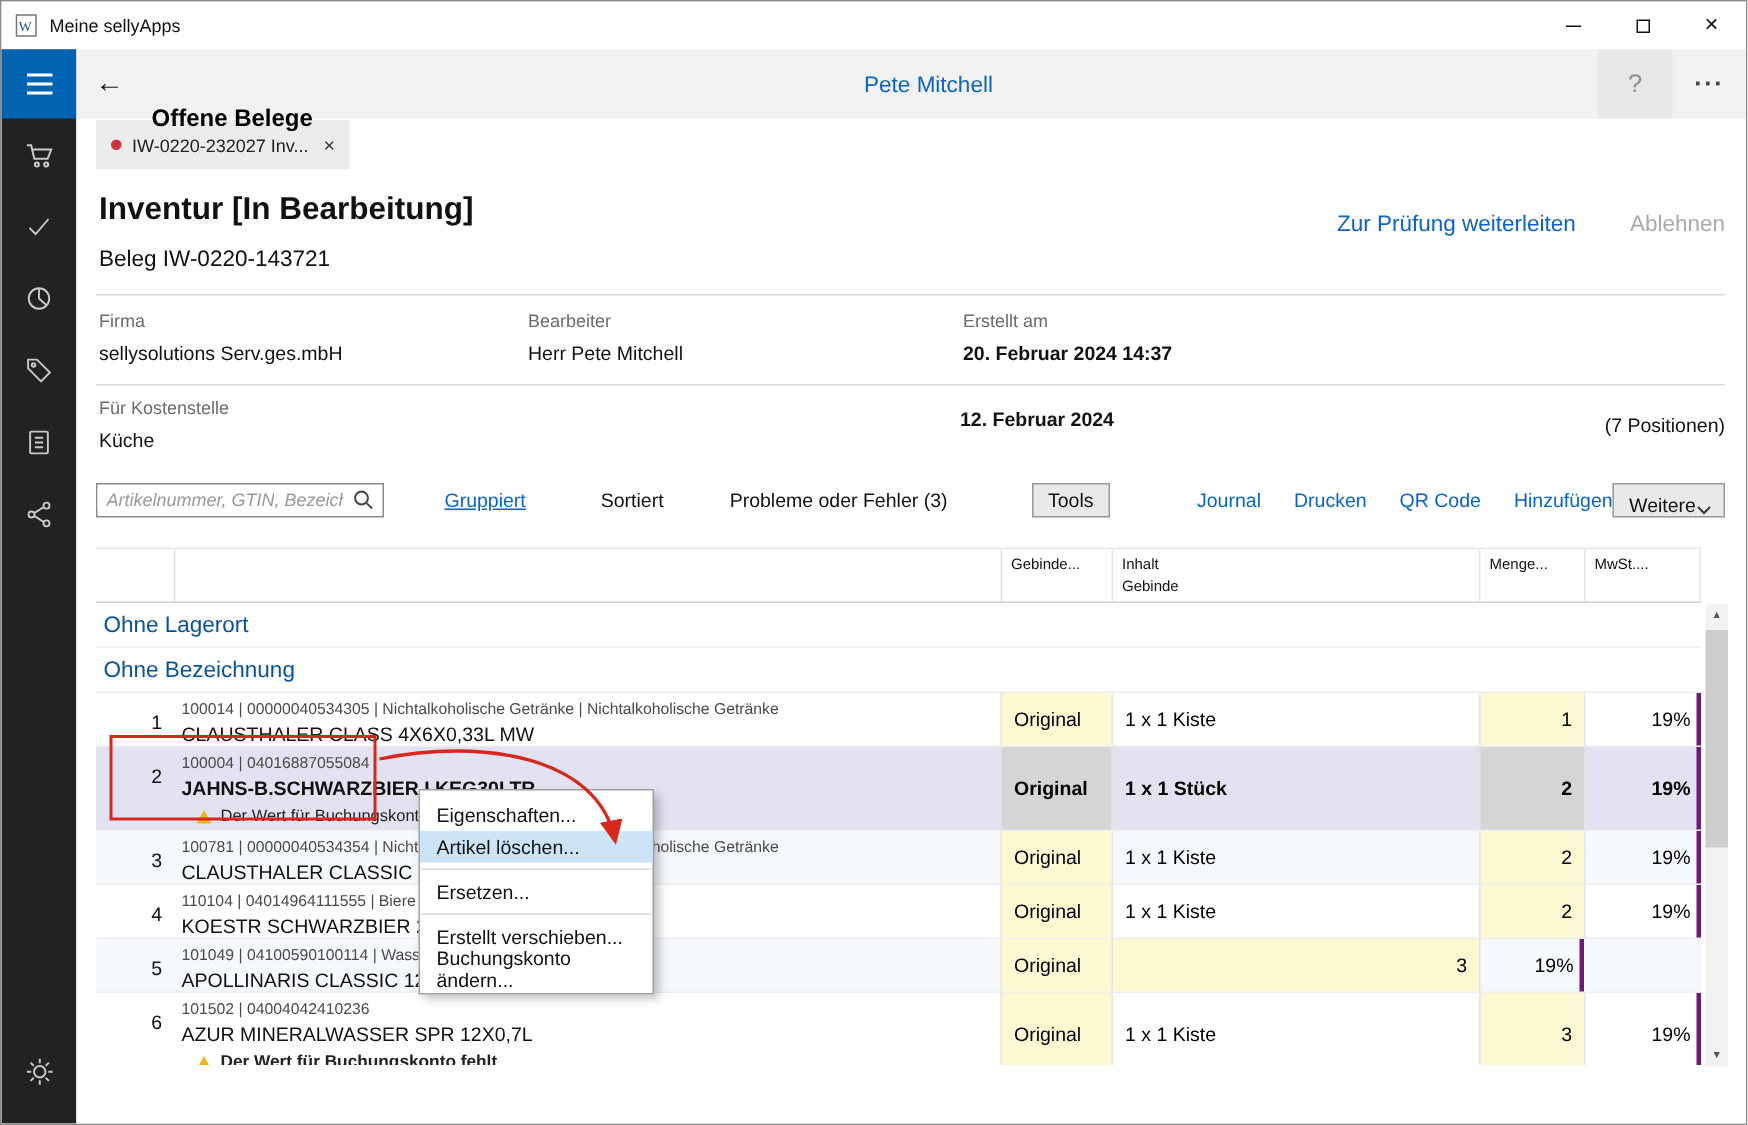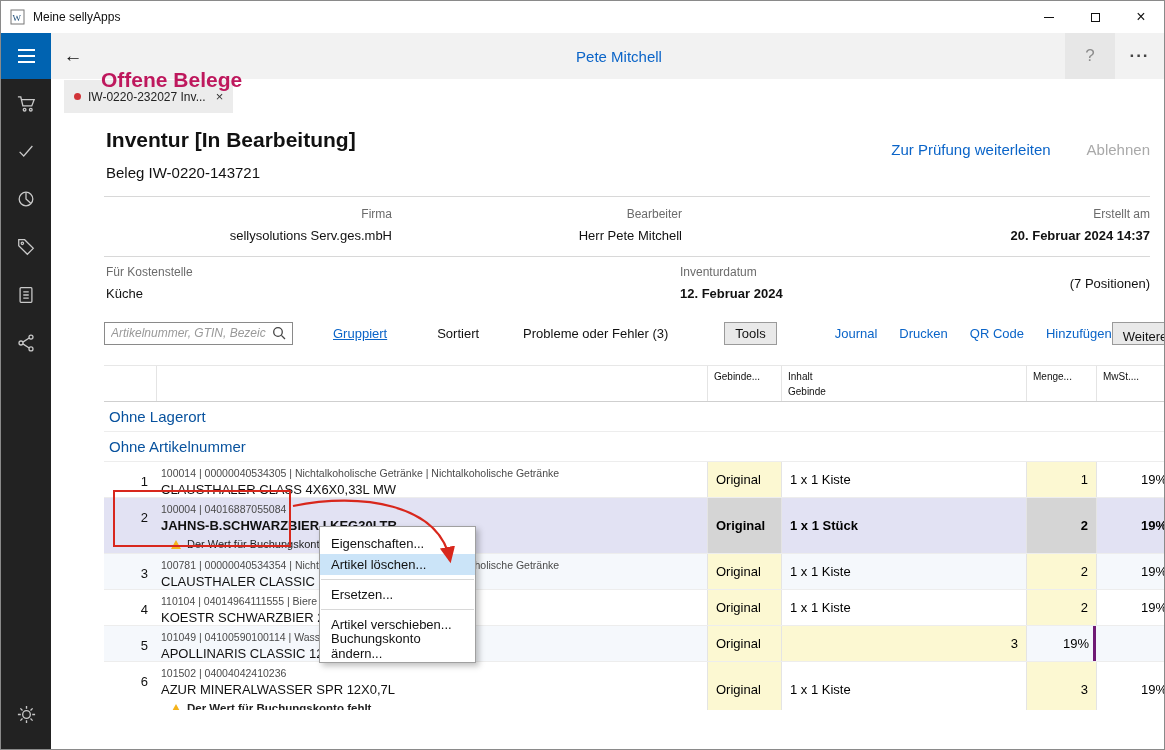--- a/index.html
+++ b/index.html
@@ -25,42 +25,42 @@
   .hamburger i { display:block; width:17px; height:2px; background:#fff; }
   .side-icon { width:50px; height:48px; display:flex; align-items:center; justify-content:center; color:#c9c9c9; }
   .side-icon svg { stroke:#c9c9c9; fill:none; stroke-width:1.4; }
   .side-gear { margin-top:auto; margin-bottom:11px; }
 
   .main { flex:1; display:flex; flex-direction:column; min-width:0; background:#fff; }
 
   
   .topbar { height:46px; background:#f2f2f2; display:flex; align-items:center; position:relative; flex-shrink:0; }
   .back { width:44px; text-align:center; font-size:19px; color:#111; cursor:pointer; }
-  .tb2-title { font-weight:700; font-size:21px; margin-left:6px; color:#be185d;margin-top:47px; }
+  .tb2-title { font-weight:700; font-size:16px; margin-left:6px; color:#000000;margin-top:47px; }
   .user { position:absolute; left:568px; transform:translateX(-50%); color:#0a64c8; font-size:15px; }
   .help-tile { width:50px; height:46px; margin-left:auto; background:#e7e7e7; color:#8d8d8d; font-size:17px; display:flex; align-items:center; justify-content:center; cursor:pointer; }
   .more-tile { width:49px; height:46px; display:flex; align-items:center; justify-content:center; color:#444; font-size:17px; font-weight:700; letter-spacing:1px; cursor:pointer; }
 
   
   .tabstrip { height:34px; background:#fff; display:flex; align-items:flex-end; padding-left:13px; flex-shrink:0; }
   .tab { height:33px; background:#ececec; display:flex; align-items:center; padding:0 10px; font-size:12px; color:#222; cursor:pointer; }
   .tab-dot { width:7px; height:7px; border-radius:50%; background:#d13438; margin-right:7px; }
   .tab-close { font-size:13px; color:#333; margin-left:10px; }
 
   
-  .content { flex:1; position:relative; background:#fff; padding:14px 14px 0 13px; overflow:hidden;margin-left:40px; }
+  .content { flex:1; position:relative; background:#fff; padding:14px 14px 0 13px; overflow:hidden; }
   .doc-head { display:flex; align-items:flex-start; padding-left:2px; }
   .doc-title { font-size:21px; font-weight:700; color:#111; line-height:26px; }
   .doc-actions { margin-left:auto; margin-top:14px; display:flex; gap:36px; font-size:15px; }
   .link-primary { color:#0a64c8; cursor:pointer; }
   .link-disabled { color:#a9a9a9; }
   .subtitle { font-size:15px; color:#111; margin:6px 0 0 2px; line-height:18px; }
   .divider { height:1px; background:#d8d8d8; margin-top:14px; }
 
-  .meta-row1 { display:grid; grid-template-columns:286px 290px 1fr; padding:10px 0 12px 2px;text-align:right; }
+  .meta-row1 { display:grid; grid-template-columns:286px 290px 1fr; padding:10px 0 12px 2px; }
   .meta-row2 { display:grid; grid-template-columns:574px 1fr auto; padding:8px 0 10px 2px; }
   .f-label { font-size:12px; color:#6b6b6b; line-height:14px; }
   .f-value { font-size:13px; color:#111; margin-top:7px; line-height:16px; }
   .f-bold { font-weight:700; }
   .positions { font-size:13px; color:#111; align-self:center; justify-self:end; }
 
   
   .toolbar { display:flex; align-items:center; margin-top:9px; height:24px; }
   .search { width:248px; height:23px; border:1px solid #8a8a8a; background:#fff; display:flex; align-items:center; }
   .search input { flex:1; min-width:0; border:0; outline:none; font-family:inherit; font-size:12px; padding:0 6px; color:#444; }
@@ -242,21 +242,20 @@
         </div>
 
         <div class="divider" style="margin-top:0;"></div>
 
         <div class="meta-row2">
           <div>
             <div class="f-label">Für Kostenstelle</div>
             <div class="f-value">Küche</div>
           </div>
           <div>
-            <div class="f-label">Inventurdatum</div>
             <div class="f-value f-bold">12. Februar 2024</div>
           </div>
           <div class="positions">(7 Positionen)</div>
         </div>
 
         <div class="toolbar">
           <div class="search">
             <input placeholder="Artikelnummer, GTIN, Bezeichnung..." style="">
             <span class="search-icon">
               <svg width="14" height="14" viewBox="0 0 14 14" fill="none" stroke="#444" stroke-width="1.3">
@@ -289,21 +288,21 @@
             <div class="th bL">
               <div>Inhalt</div>
               <div>Gebinde</div>
             </div>
             <div class="th bL">Menge...</div>
             <div class="th bL bR">MwSt....</div>
           </div>
 
           <div class="tbody">
             <div class="grow">Ohne Lagerort</div>
-            <div class="grow">Ohne Artikelnummer</div>
+            <div class="grow">Ohne Bezeichnung</div>
 
             <div class="trow">
               <div class="c num">1</div>
               <div class="c desc">
                 <div class="ameta">100014 | 00000040534305 | Nichtalkoholische Getränke | Nichtalkoholische Getränke</div>
                 <div class="aname">CLAUSTHALER CLASS 4X6X0,33L MW</div>
               </div>
               <div class="c geb yellow">Original</div>
               <div class="c inh">1 x 1 Kiste</div>
               <div class="c men yellow">1</div>
@@ -386,21 +385,21 @@
         </div>
 
         <div class="anno-rect"></div>
 
         <div class="context-menu">
           <div class="menu-item">Eigenschaften...</div>
           <div class="menu-item highlighted">Artikel löschen...</div>
           <div class="menu-sep"></div>
           <div class="menu-item">Ersetzen...</div>
           <div class="menu-sep"></div>
-          <div class="menu-item">Artikel verschieben...</div>
+          <div class="menu-item">Erstellt verschieben...</div>
           <div class="menu-item">Buchungskonto ändern...</div>
         </div>
 
         <svg class="anno-arrow" viewBox="0 0 180 100">
           <defs>
             <marker id="arrowhead" markerWidth="9" markerHeight="9" refX="6" refY="3.5" orient="auto">
               <path d="M0 0L7.5 3.5L0 7Z" fill="#d8271c"></path>
             </marker>
           </defs>
           <path d="M2 10 C 70 -4, 148 8, 159 64" fill="none" stroke="#d8271c" stroke-width="2.2" marker-end="url(#arrowhead)"></path>

